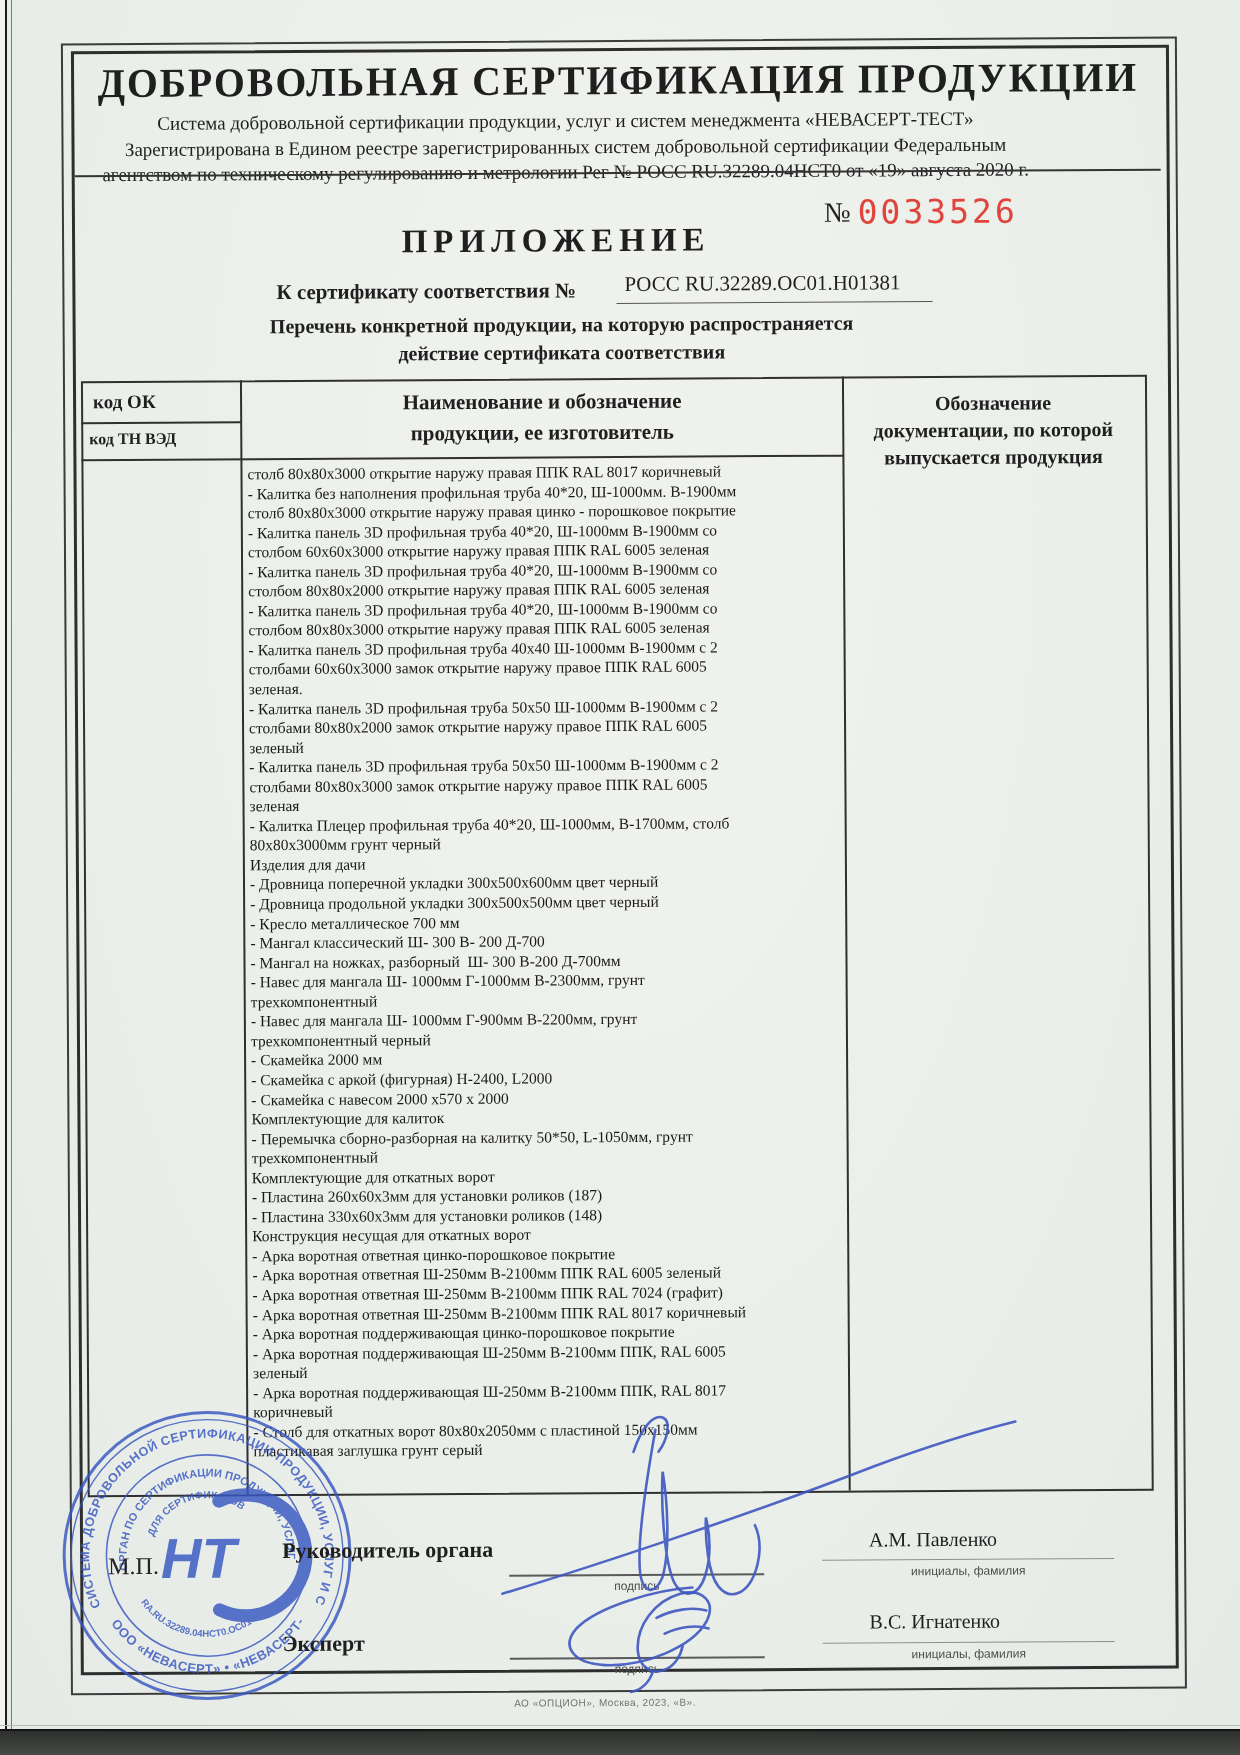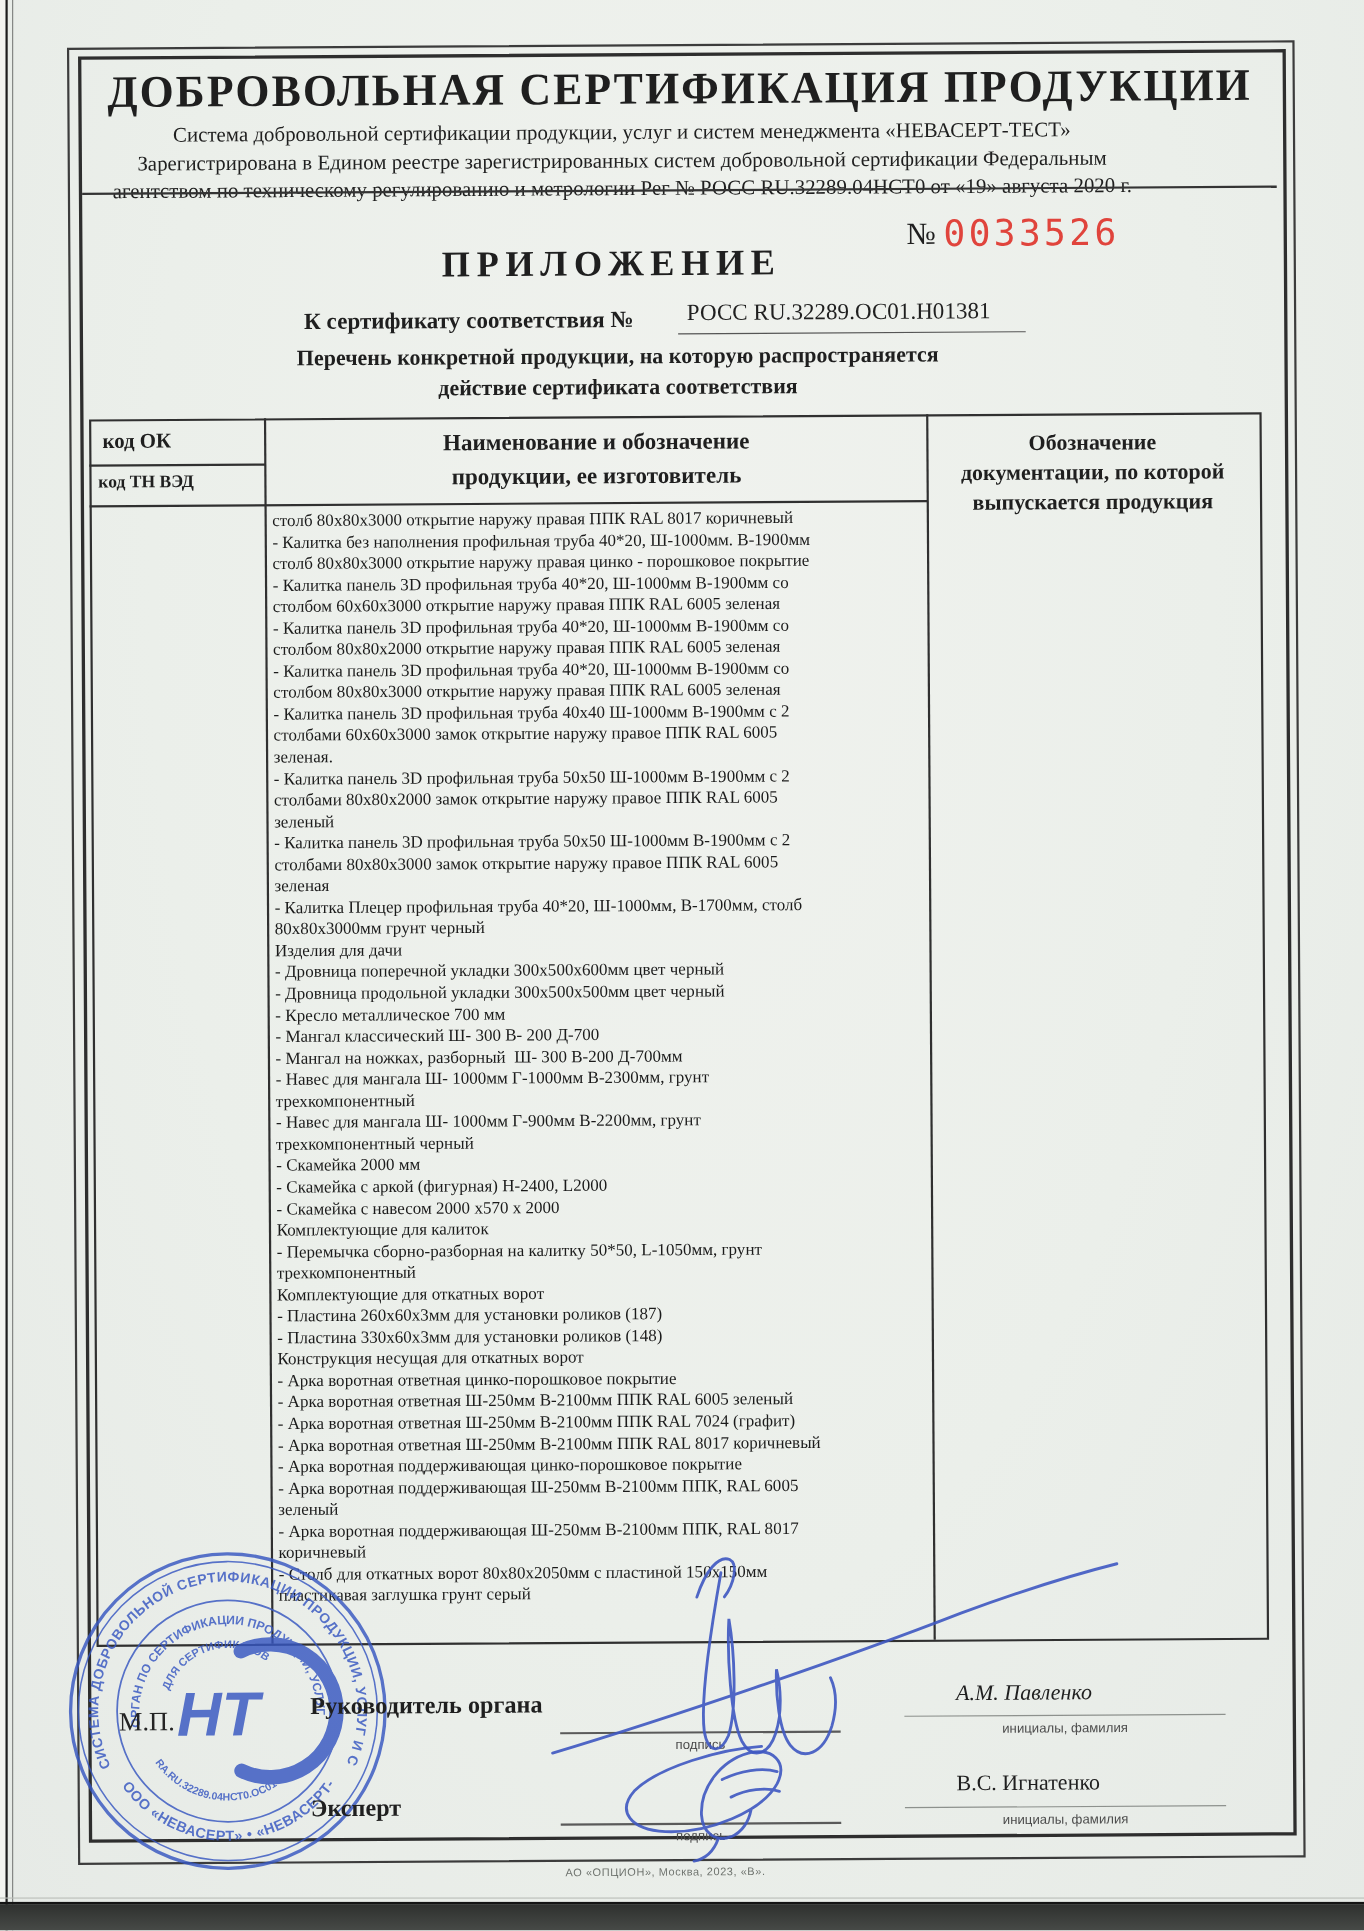--- a/index.html
+++ b/index.html
@@ -54,21 +54,21 @@
   .product-line{white-space:pre;}
 
   
   .mp-mark{left:104px;top:1550px;font-size:24px;color:#242424;}
   .role1{left:278px;top:1536px;font-size:22px;font-weight:bold;}
   .role2{left:278px;top:1629px;font-size:22px;font-weight:bold;}
   .sigline1{left:505px;top:1574px;width:255px;height:2px;background:#5a5a5a;}
   .sigline2{left:505px;top:1657px;width:255px;height:2px;background:#5a5a5a;}
   .sigcap1{left:505px;top:1579px;width:255px;text-align:center;font-size:12px;color:#4c4c4c;font-family:"Liberation Sans",sans-serif;}
   .sigcap2{left:505px;top:1662px;width:255px;text-align:center;font-size:12px;color:#4c4c4c;font-family:"Liberation Sans",sans-serif;}
-  .name1{left:865px;top:1530px;font-size:20px;font-style:italic;}
+  .name1{left:865px;top:1530px;font-size:20px;}
   .name2{left:865px;top:1612px;font-size:20px;}
   .nameline1{left:818px;top:1561px;width:292px;height:1px;background:#8d918d;}
   .nameline2{left:818px;top:1644px;width:292px;height:1px;background:#8d918d;}
   .namecap1{left:818px;top:1566px;width:292px;text-align:center;font-size:12px;color:#4c4c4c;font-family:"Liberation Sans",sans-serif;}
   .namecap2{left:818px;top:1649px;width:292px;text-align:center;font-size:12px;color:#4c4c4c;font-family:"Liberation Sans",sans-serif;}
 
   .ink-layer{left:0;top:0;width:1240px;height:1755px;pointer-events:none;}
   .stamp-svg{left:52px;top:1402px;width:302px;height:302px;opacity:.82;}
   .stamp-text{fill:#3757c1;font-family:"Liberation Sans","DejaVu Sans",sans-serif;font-weight:bold;}
 

